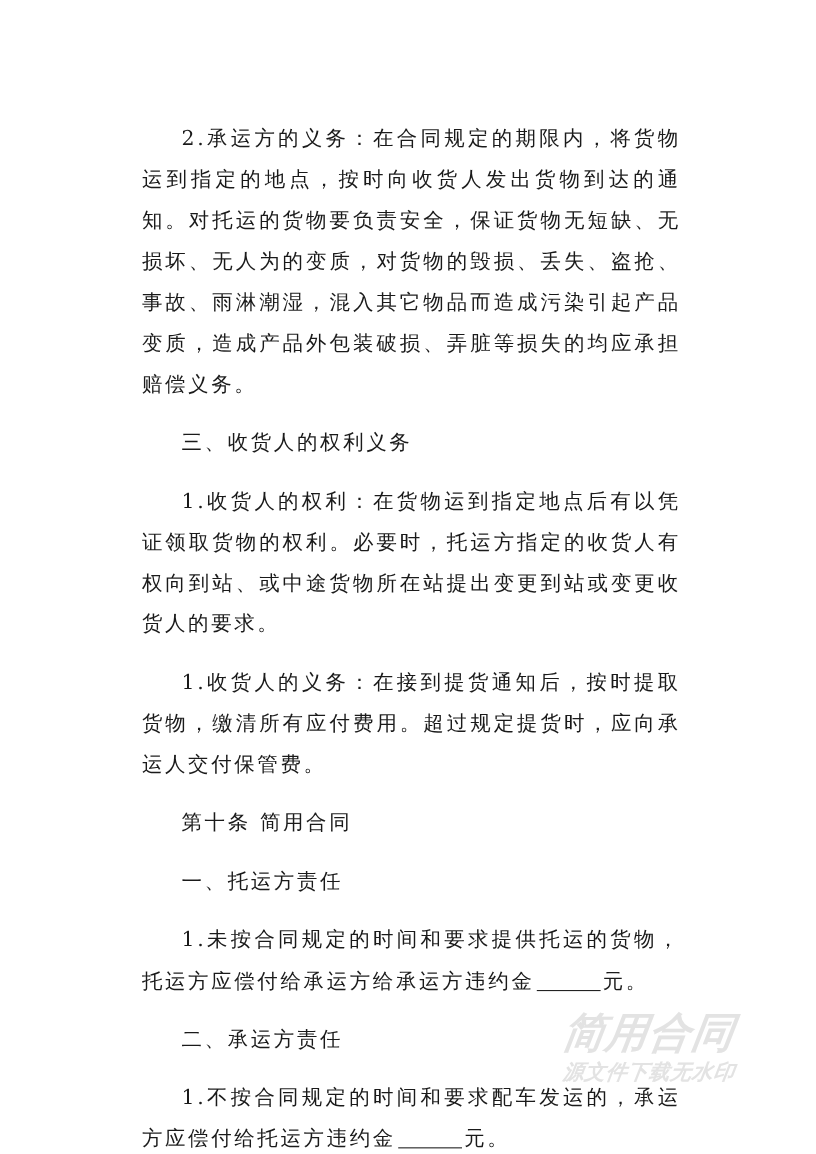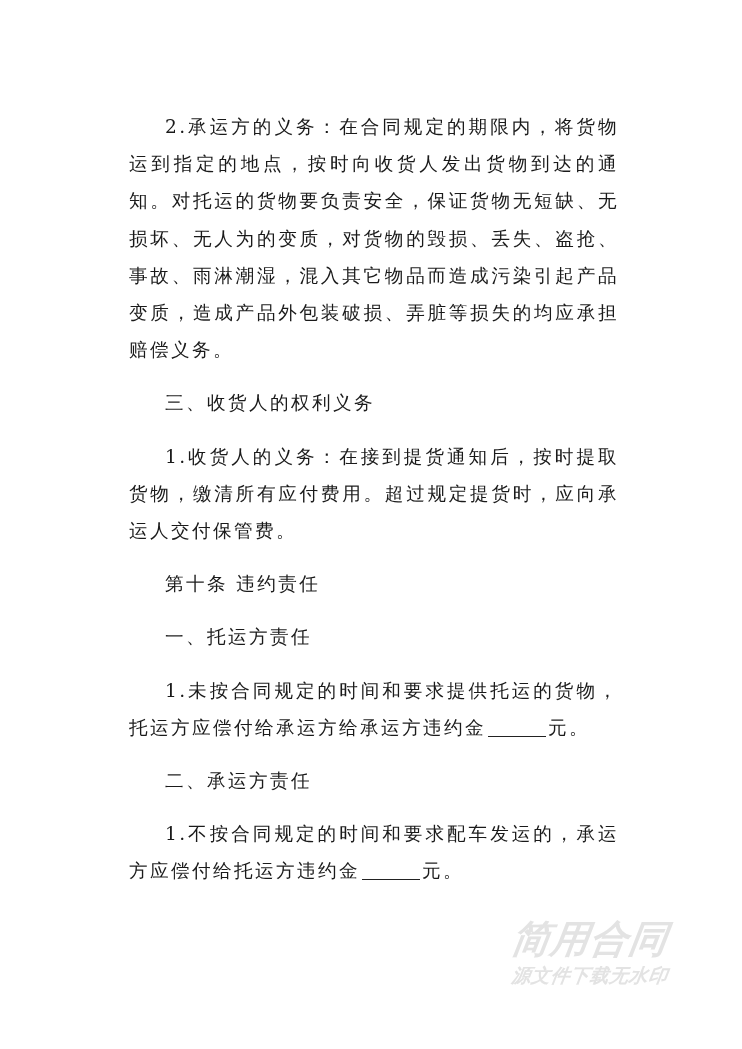--- a/index.html
+++ b/index.html
@@ -63,22 +63,23 @@
       letter-spacing: 0.5px;
       transform: skewX(-8deg);
     }
   </style>
 </head>
 <body>
 
 <div class="page">
   <p class="para indent">2.承运方的义务：在合同规定的期限内，将货物运到指定的地点，按时向收货人发出货物到达的通知。对托运的货物要负责安全，保证货物无短缺、无损坏、无人为的变质，对货物的毁损、丢失、盗抢、事故、雨淋潮湿，混入其它物品而造成污染引起产品变质，造成产品外包装破损、弄脏等损失的均应承担赔偿义务。</p>
   <p class="para indent">三、收货人的权利义务</p>
+  <p class="para indent">1.收货人的权利：在货物运到指定地点后有以凭证领取货物的权利。必要时，托运方指定的收货人有权向到站、或中途货物所在站提出变更到站或变更收货人的要求。</p>
   <p class="para indent">1.收货人的义务：在接到提货通知后，按时提取货物，缴清所有应付费用。超过规定提货时，应向承运人交付保管费。</p>
-  <p class="para indent">第十条 违约责任</p>
+  <p class="para indent">第十条 简用合同</p>
   <p class="para indent">一、托运方责任</p>
   <p class="para indent"><span>1.未按合同规定的时间和要求提供托运的货物，托运方应偿付给承运方给承运方违约金</span><span class="blank"></span><span>元。</span></p>
   <p class="para indent">二、承运方责任</p>
   <p class="para indent"><span>1.不按合同规定的时间和要求配车发运的，承运方应偿付给托运方违约金</span><span class="blank"></span><span>元。</span></p>
 </div>
 
 <div class="watermark">
   <div class="wm-big">简用合同</div>
   <div class="wm-small">源文件下载无水印</div>
 </div>

